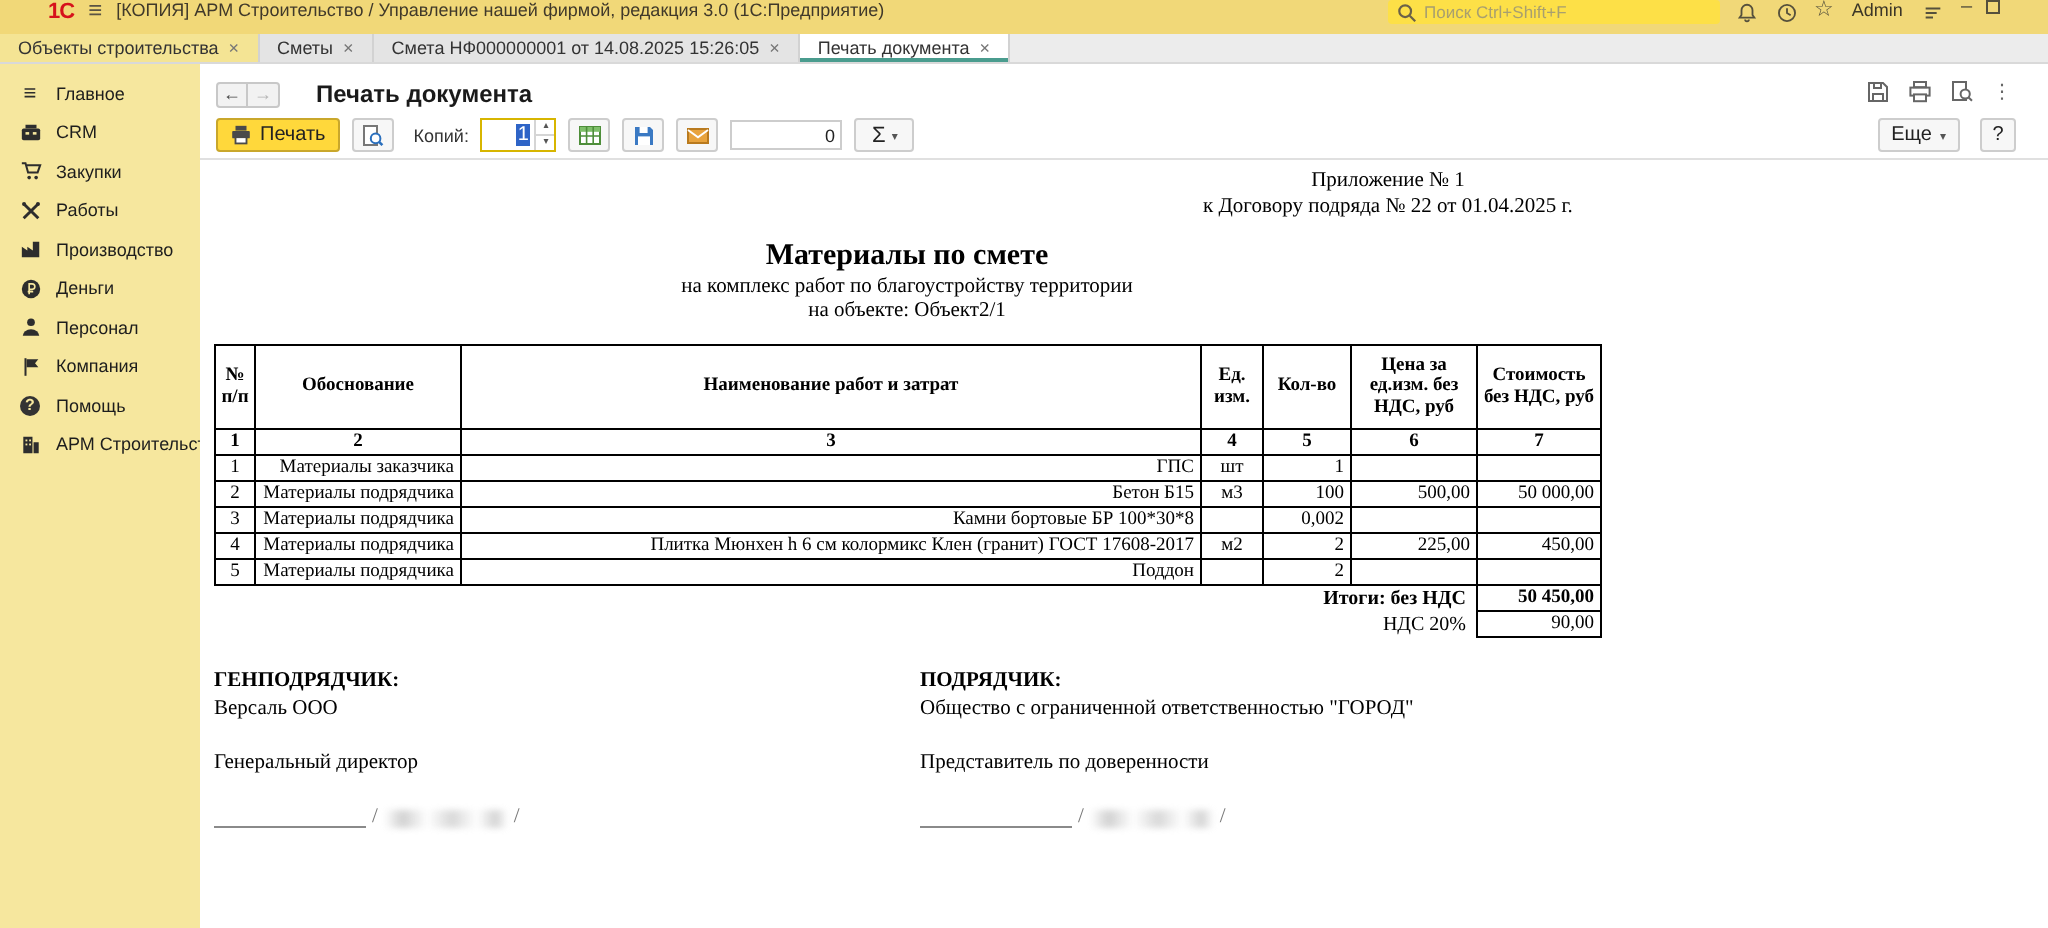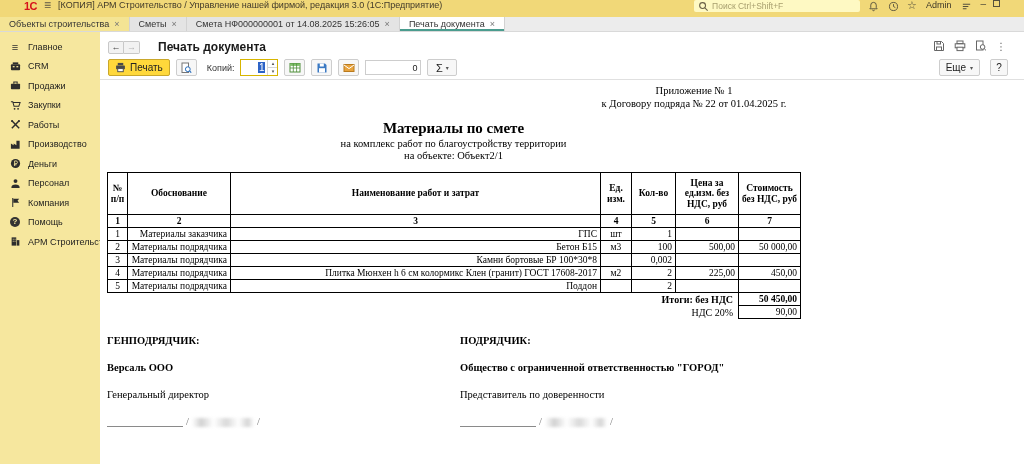--- a/index.html
+++ b/index.html
@@ -6,21 +6,21 @@
   html,body { width:1024px; height:464px; overflow:hidden; background:#fff;
               font-family:"Liberation Sans", sans-serif; }
 
   
   .titlebar { height:17px; background:#F1D878; display:flex; align-items:flex-start;
               padding:0 24px; gap:7px; font-size:9px; color:#40392a; }
   .logo { color:#D6121B; font-weight:bold; font-size:11px; letter-spacing:-.5px; }
   .hamburger { font-size:12px; color:#5a5343; line-height:10px; }
   .win-title { white-space:nowrap; }
   .tb-spacer { flex:1; }
-  .searchbox { width:166px; height:12px; background:#fef9c3; border:none; border-radius:2px;
+  .searchbox { width:166px; height:12px; background:#fde047; border:none; border-radius:2px;
                display:flex; align-items:center; gap:3px; padding:0 4px; }
   .searchbox input { border:none; background:transparent; outline:none; font-size:8.5px;
                      color:#6b6148; width:140px; font-family:"Liberation Sans",sans-serif; }
   .searchbox input::placeholder { color:#A89F6F; }
   .tb-ico { display:flex; align-items:center; justify-content:center; width:13px; height:13px; color:#55503c; }
   .star-glyph { font-size:11px; line-height:11px; color:#55503c; }
   .user-name { font-size:9px; color:#3c3627; margin:0 2px; }
   .minim { font-size:10px; color:#55503c; position:relative; top:-2px; }
   .restore { width:7px; height:7px; border:1px solid #55503c; }
 
@@ -93,21 +93,21 @@
   tr.total td.tlabel { text-align:right; padding-right:5px; font-size:10px; }
   tr.total td.tval { border:1px solid #000; text-align:right; font-size:9.5px; }
   .bold { font-weight:bold; }
   .hl { background:#FFFFC2; }
 
   
   .sigs { display:flex; margin-top:16px; font-size:10.5px; width:693px; }
   .sig-col-left { width:353px; }
   .sig-col-right { flex:1; }
   .sig-role { font-weight:bold; }
-  .sig-company { font-weight:bold; margin-top:16px; }
+  .sig-company { font-weight:normal; margin-top:3px; }
   .sig-pos { margin-top:16px; }
   .sig-line { margin-top:16px; display:flex; align-items:flex-end; gap:3px; color:#777; }
   .uline { display:inline-block; width:76px; border-bottom:1px solid #8a8a8a; height:10px; }
   .redacted { width:62px; height:9px; filter:blur(1.5px); opacity:.65;
               background:linear-gradient(90deg, transparent 0%, #b9b9b9 15%, transparent 35%, #c4c4c4 55%, transparent 75%, #bdbdbd 90%, transparent 100%); }
   svg { display:block; }
 </style>
 </head>
 <body>
 
@@ -175,29 +175,20 @@
     <div class="side-item">
       <span class="side-ico">
         <svg width="11" height="11" viewBox="0 0 12 12">
             <rect x="1" y="3.5" width="10" height="6.5" rx="1" fill="#2d2d2d"></rect>
             <rect x="3" y="1.5" width="6" height="2" fill="#2d2d2d"></rect>
             <rect x="3" y="5.5" width="2" height="1.4" fill="#F6E79E"></rect>
             <rect x="7" y="5.5" width="2" height="1.4" fill="#F6E79E"></rect>
           </svg>
       </span>
       <span>CRM</span>
-    </div>
-    <div class="side-item">
-      <span class="side-ico">
-        <svg width="11" height="11" viewBox="0 0 12 12">
-            <rect x="1" y="4" width="10" height="6" rx=".8" fill="#2d2d2d"></rect>
-            <path d="M4.2 4 V2.2 h3.6 V4" fill="none" stroke="#2d2d2d" stroke-width="1.2"></path>
-          </svg>
-      </span>
-      <span>Продажи</span>
     </div>
     <div class="side-item">
       <span class="side-ico">
         <svg width="11" height="11" viewBox="0 0 12 12">
             <path d="M1 1.8 h2 l1.4 5 h5.2 l1.4-4 H3.6" fill="none" stroke="#2d2d2d" stroke-width="1.1"></path>
             <circle cx="5" cy="9.6" r="1" fill="#2d2d2d"></circle>
             <circle cx="8.8" cy="9.6" r="1" fill="#2d2d2d"></circle>
           </svg>
       </span>
       <span>Закупки</span>

